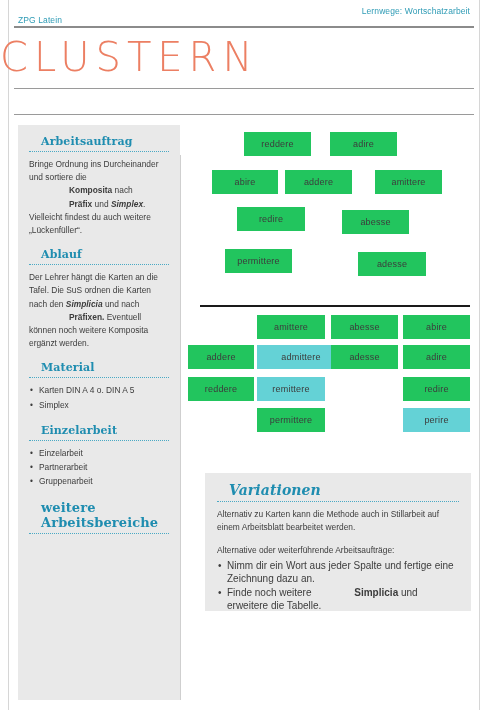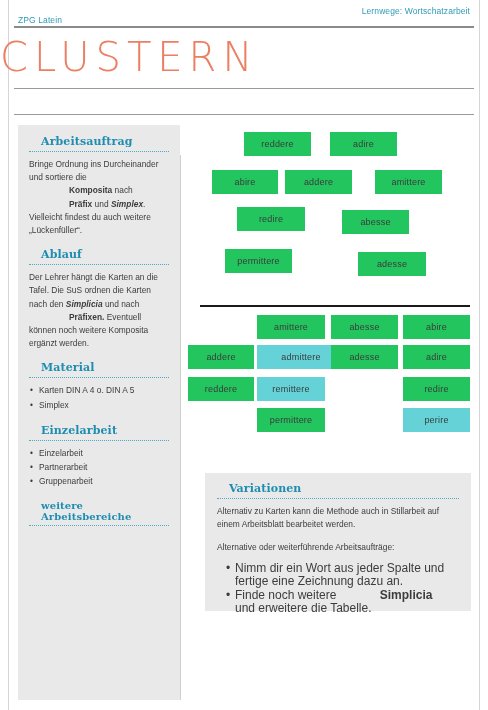--- a/index.html
+++ b/index.html
@@ -97,21 +97,21 @@
     background: #cfcfcf;
   }
   .sb-h {
     font-family: "DejaVu Serif", serif;
     font-weight: bold;
     font-size: 11px;
     color: #1f8db0;
     margin: 0 0 3px 12px;
     letter-spacing: .1px;
   }
-  .sb-h.small { font-size: 10px; }
+  .sb-h.small { font-size: 13px; }
   .dots {
     border-bottom: 1.5px dotted #4aa9c4;
     height: 0;
     margin: 0 0 6px 0;
   }
   .sb-p {
     font-size: 8.4px;
     line-height: 13.2px;
     margin: 0 0 11px 0;
     color: #3c3c3c;
@@ -168,32 +168,32 @@
   
   .varbox {
     position: absolute;
     left: 205px; top: 473px;
     width: 266px;
     height: 138px;
     background: #e9e9e9;
     box-sizing: border-box;
     padding: 9px 12px;
   }
-  .varbox .sb-h { font-size: 11px; }
+  .varbox .sb-h { font-size: 14px; font-style: italic; }
   .var-p {
     font-size: 8.4px;
     line-height: 13px;
     margin: 0 0 10px 0;
     color: #3c3c3c;
   }
   .var-ul {
-    margin: 8px;
+    margin: 0;
     padding: 0 0 0 10px;
     list-style: none;
-    font-size: 12px;
+    font-size: 10px;
     line-height: 13px;
     color: #3c3c3c;
   }
   .var-ul li {
     position: relative;
     margin-bottom: 1px;
   }
   .var-ul li::before {
     content: "\2022";
     position: absolute;

